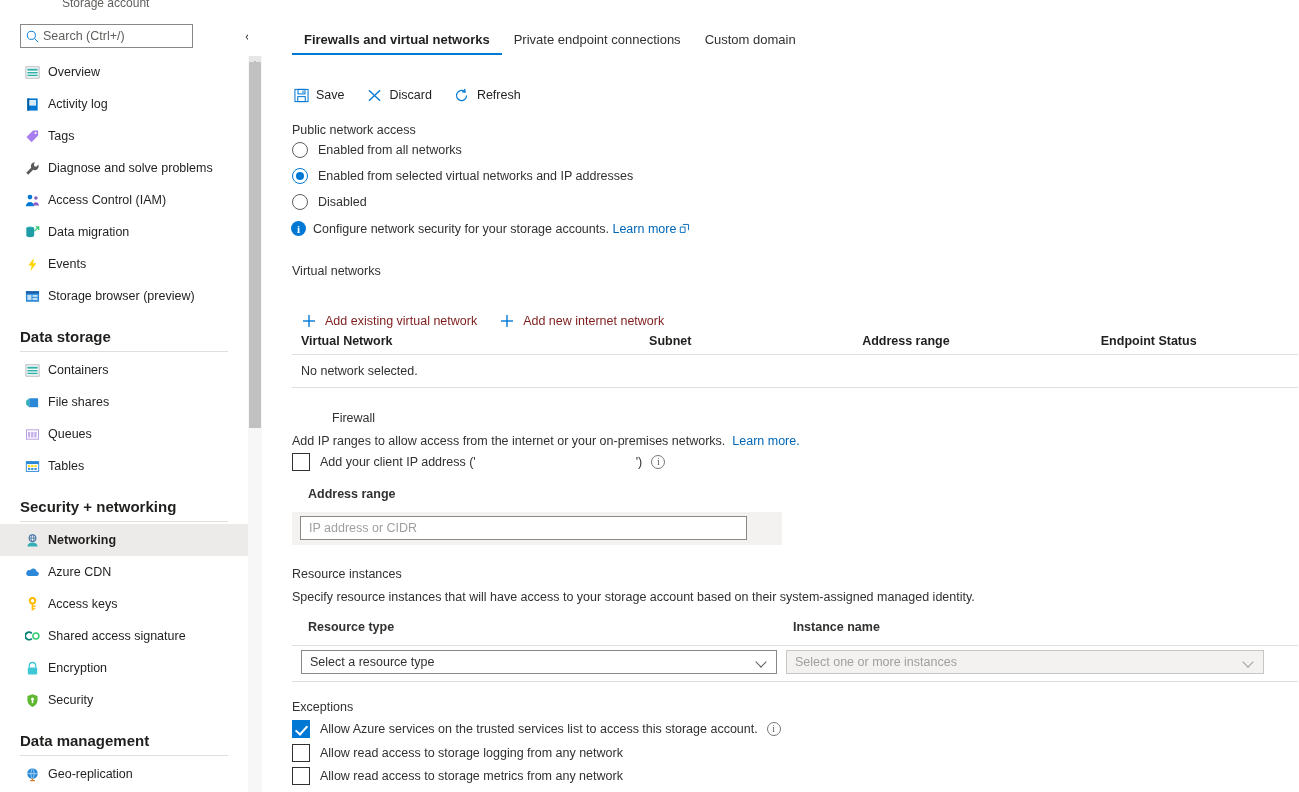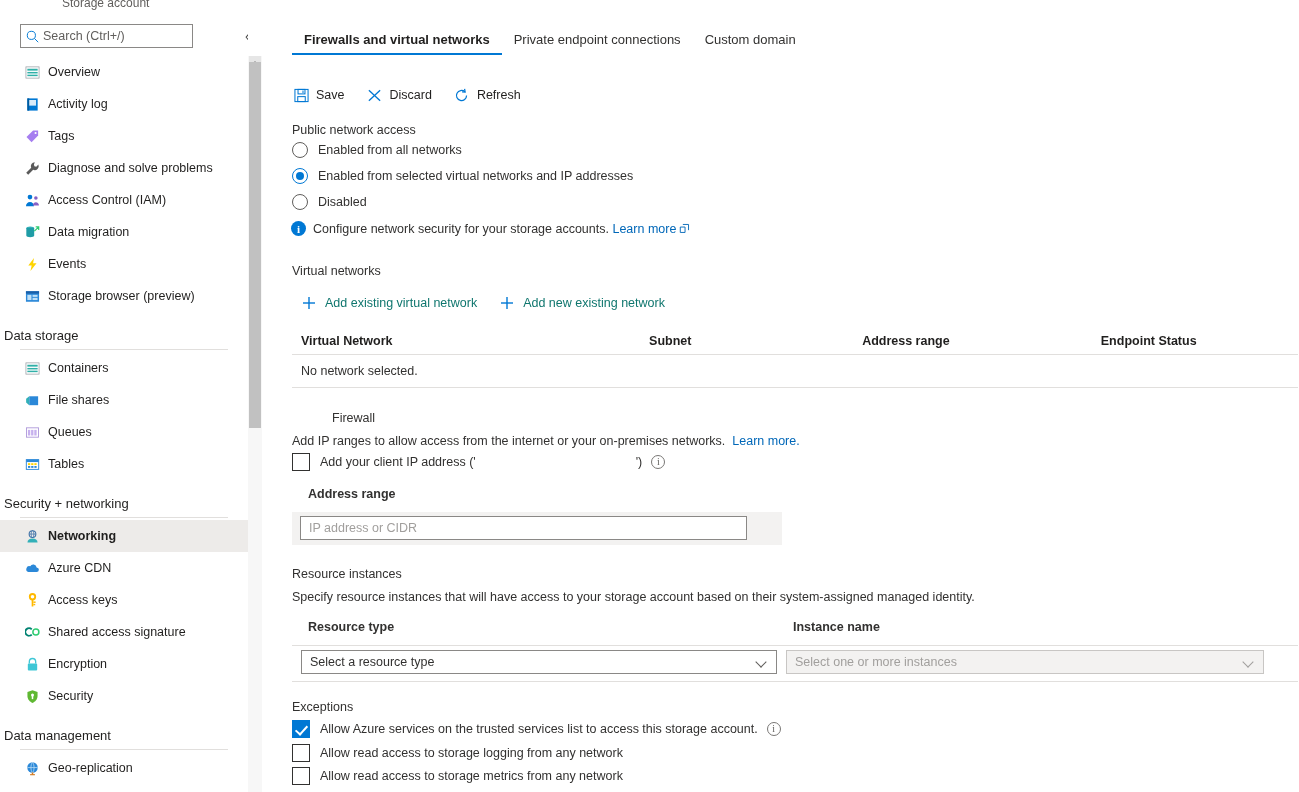--- a/index.html
+++ b/index.html
@@ -67,25 +67,25 @@
   }
   .nav-item.selected { background: #edebe9; font-weight: bold; }
   .nav-ico {
     width: 16px; height: 16px; flex: 0 0 16px;
     margin-right: 8px;
     display: flex; align-items: center; justify-content: center;
   }
   .nav-label { line-height: 16px; }
 
   .nav-group {
-    padding-left: 4px;
+    padding-left: 20px;
     padding-top: 16px;
     padding-bottom: 2px;
-    font-size: 13px;
-    font-weight: normal;
+    font-size: 15px;
+    font-weight: bold;
     color: #201f1e;
   }
   .nav-divider {
     height: 1px; background: #e1dfdd;
     margin: 4px 20px 2px 20px;
   }
 
   
   .sb-track {
     position: absolute; left: 248px; top: 56px;
@@ -211,24 +211,25 @@
     font-size: 11px; font-weight: bold;
     display: flex; align-items: center; justify-content: center;
     margin-right: 7px; flex: 0 0 15px;
     font-family: "Liberation Serif", serif;
   }
 
   
   .add-row { position: absolute; display: flex; align-items: center; }
   .add-btn {
     display: flex; align-items: center;
-    cursor: pointer; font-size: 12.5px; color: #0f766e;
+    cursor: pointer; font-size: 12.5px; color: #7f1d1d;
     margin-right: 22px;
     background: transparent; border: 0; padding: 0;
     font-family: "Liberation Sans", sans-serif;
+    margin-top: 18px;
   }
   .plus {
     width: 16px; height: 16px; margin-right: 8px;
     position: relative; flex: 0 0 16px; color: #0078d4;
     display: flex; align-items: center; justify-content: center;
     font-size: 17px; line-height: 1;
   }
 
   
   .tbl { position: absolute; }
@@ -641,21 +642,21 @@
         </span>
         <span>Add existing virtual network</span>
       </button>
       <button class="add-btn">
         <span class="plus">
           <svg width="14" height="14" viewBox="0 0 14 14">
             <line x1="7" y1="1" x2="7" y2="13" stroke="#0078d4" stroke-width="1.4"></line>
             <line x1="1" y1="7" x2="13" y2="7" stroke="#0078d4" stroke-width="1.4"></line>
           </svg>
         </span>
-        <span>Add new existing network</span>
+        <span>Add new internet network</span>
       </button>
     </div>
 
     <div class="tbl" style="left:29px; top:328px; width:1006px;">
       <div class="tbl-head">
         <div class="col1">Virtual Network</div>
         <div class="col2">Subnet</div>
         <div class="col3">Address range</div>
         <div class="col4">Endpoint Status</div>
       </div>

